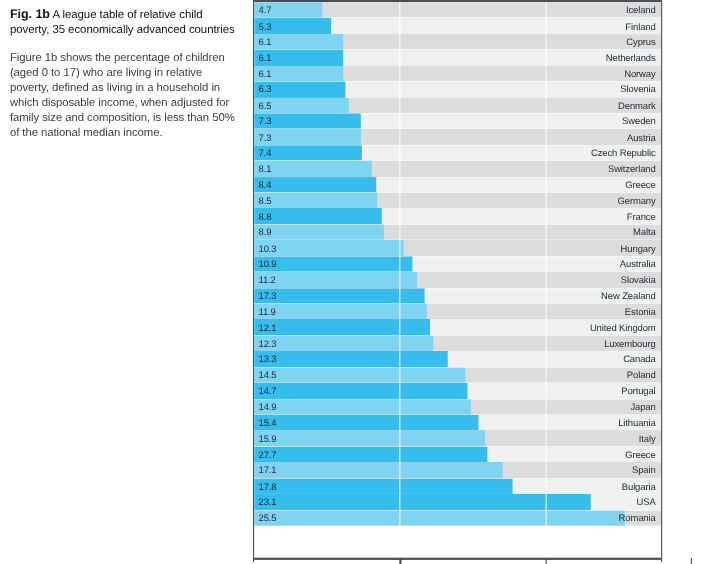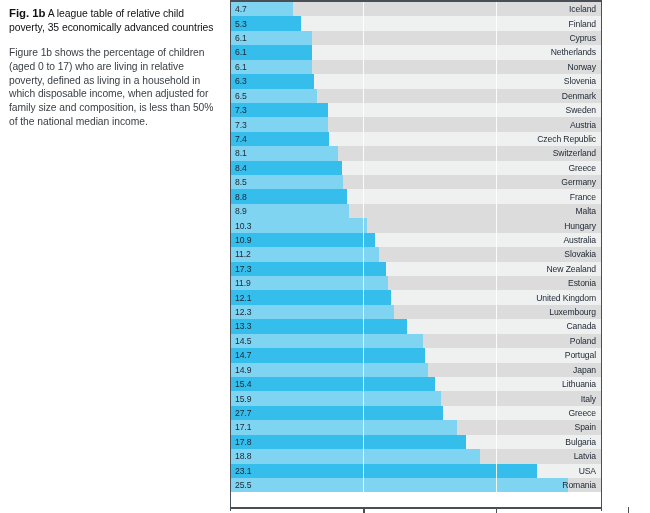--- a/index.html
+++ b/index.html
@@ -350,26 +350,20 @@
         <div class="track"></div>
         <div class="bar" style="width: 226.21px;"></div>
         <span class="value-label">17.1</span>
         <span class="country-label">Spain</span>
       </div>
       <div class="bar-row even">
         <div class="track"></div>
         <div class="bar" style="width: 235.47px;"></div>
         <span class="value-label">17.8</span>
         <span class="country-label">Bulgaria</span>
-      </div>
-      <div class="bar-row odd">
-        <div class="track"></div>
-        <div class="bar" style="width: 248.7px;"></div>
-        <span class="value-label">18.8</span>
-        <span class="country-label">Latvia</span>
       </div>
       <div class="bar-row even">
         <div class="track"></div>
         <div class="bar" style="width: 305.58px;"></div>
         <span class="value-label">23.1</span>
         <span class="country-label">USA</span>
       </div>
       <div class="bar-row odd">
         <div class="track"></div>
         <div class="bar" style="width: 337.33px;"></div>

